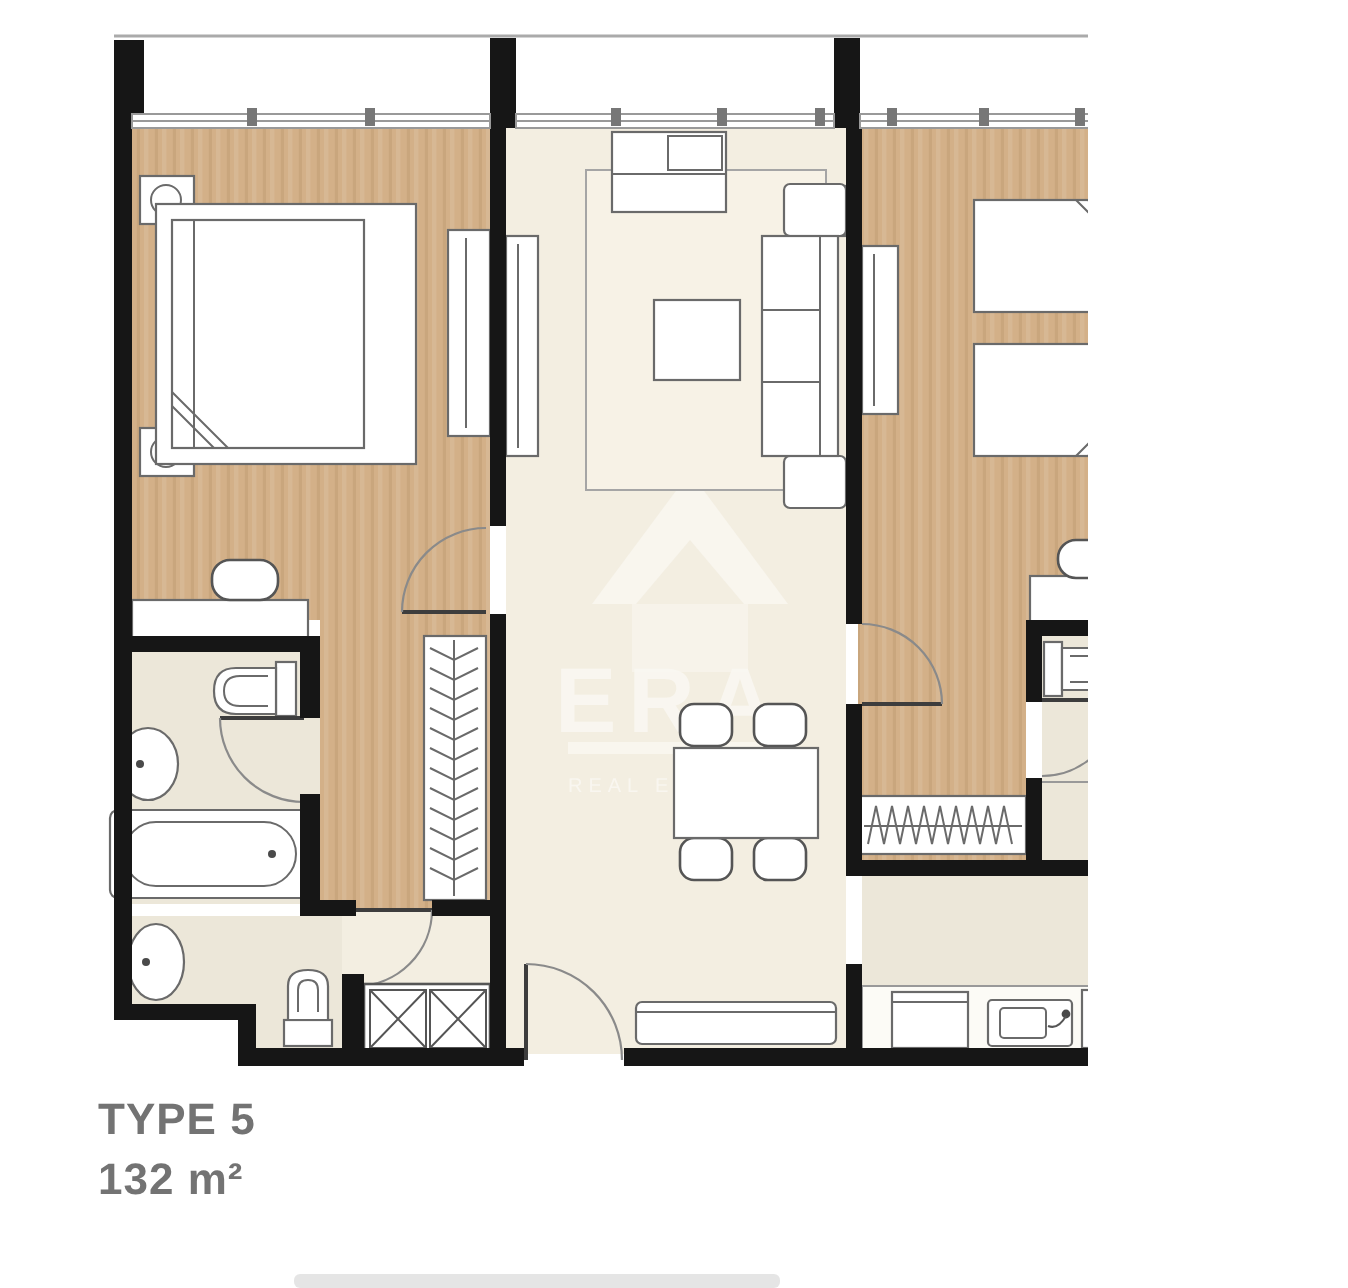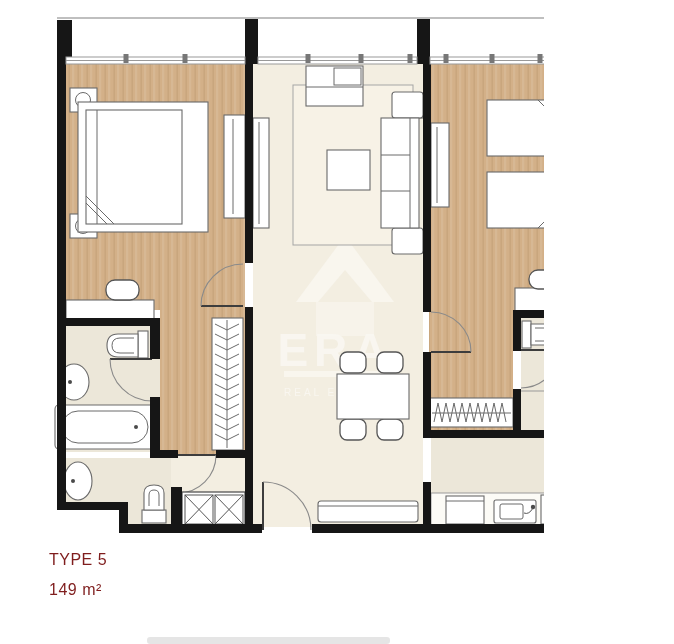--- a/index.html
+++ b/index.html
@@ -14,22 +14,22 @@
   .fur2{fill:#ffffff;stroke:#555555;stroke-width:1.3;}
   .ln{fill:none;stroke:var(--outline,#6a6a6a);stroke-width:1;}
   .ln2{fill:none;stroke:#555555;stroke-width:1;}
   .arc{fill:none;stroke:#8a8a8a;stroke-width:1.1;}
   .leaf{fill:none;stroke:#3d3d3d;stroke-width:2;}
   .win{fill:#ffffff;stroke:#999999;stroke-width:1;}
   .wline{fill:none;stroke:#999999;stroke-width:1;}
   .tick{fill:#777777;}
   .dot{fill:#4a4a4a;}
   .wm{opacity:0.55;}
-  .caption{position:absolute;left:49px;top:545px;color:#7f1d1d;font-weight:400;
-           font-size:16px;line-height:30px;letter-spacing:0.5px;}
+  .caption{position:absolute;left:49px;top:545px;color:#737373;font-weight:700;
+           font-size:22px;line-height:30px;letter-spacing:0.5px;}
   .next-plan-strip{position:absolute;left:147px;top:637px;width:243px;height:7px;
                    background:#dcdcdc;opacity:0.75;border-radius:3px;}
 </style>
 </head>
 <body>
 
 <div class="screen">
 <svg width="674" height="644" viewBox="0 0 674 644">
   <defs>
     <pattern id="woodp" width="9" height="9" patternUnits="userSpaceOnUse">
@@ -299,17 +299,17 @@
   </g>
 
   <g>
     <line class="leaf" x1="201" y1="306" x2="243" y2="306"></line>
     <path class="arc" d="M201,306 A42,42 0 0 1 243,264"></path>
   </g>
 </svg>
 
 <div class="caption">
   <div>TYPE 5</div>
-  <div>149 m²</div>
+  <div>132 m²</div>
 </div>
 
 <div class="next-plan-strip"></div>
 </div>
 
 </body></html>

